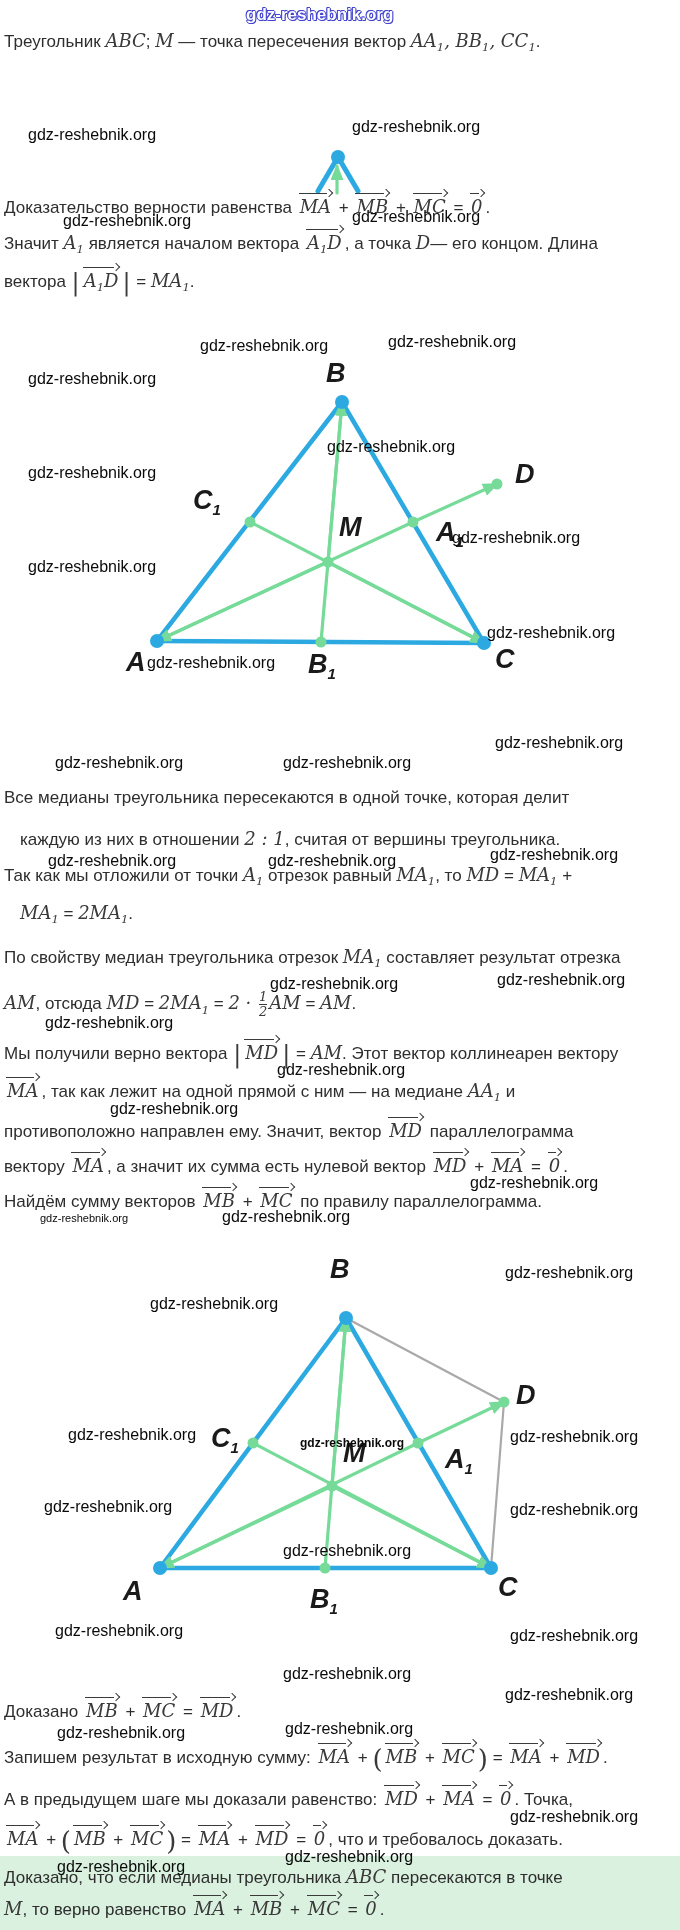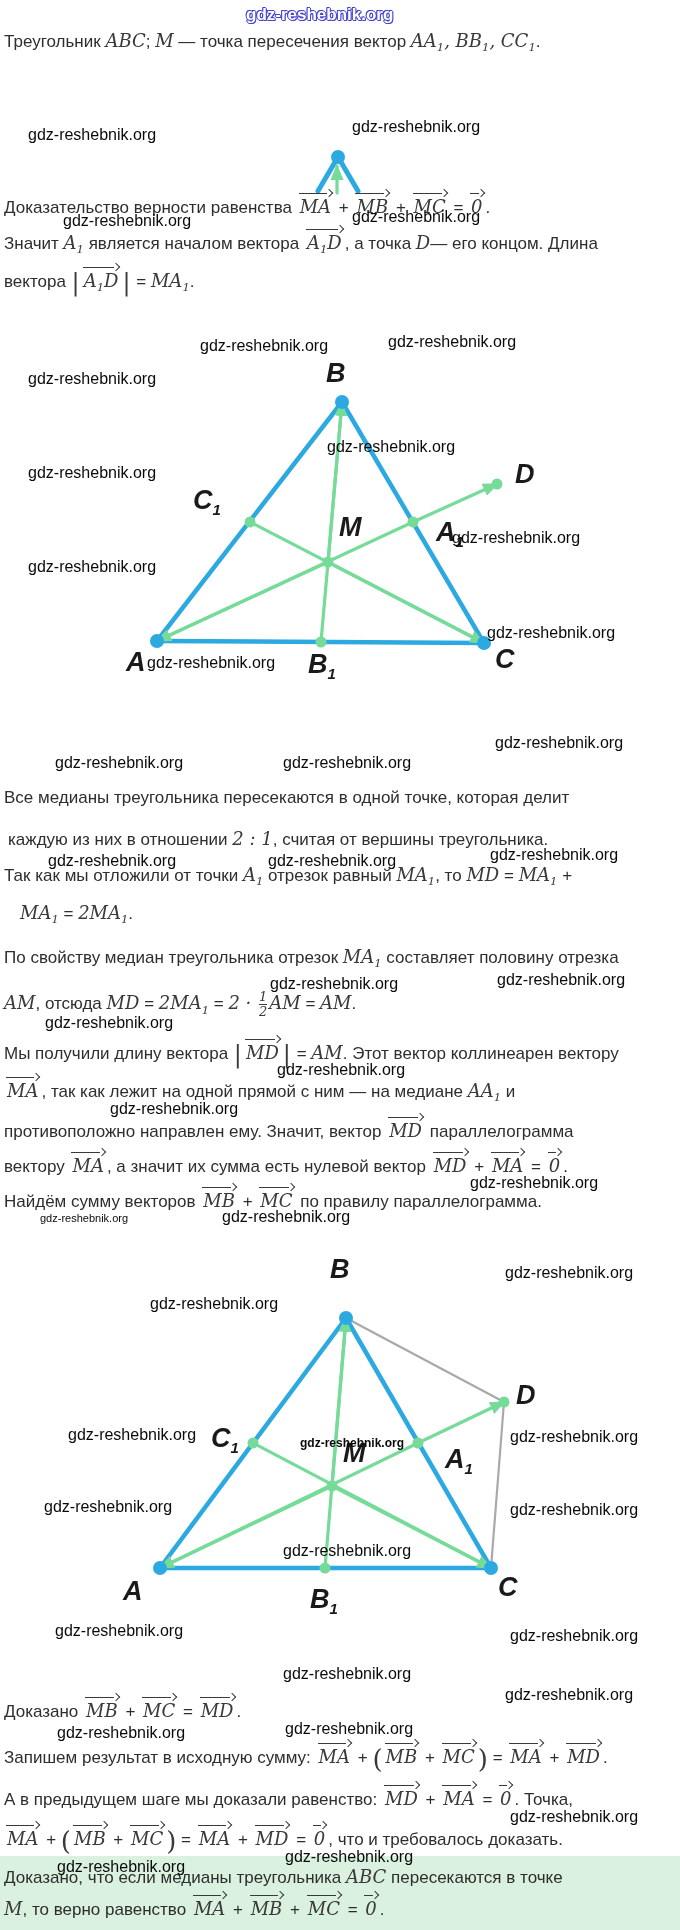--- a/index.html
+++ b/index.html
@@ -83,26 +83,26 @@
       <line x1="338" y1="157" x2="358" y2="191" stroke="#2da9e1" stroke-width="5" stroke-linecap="round"></line>
       <line x1="337" y1="193" x2="337" y2="166" stroke="#76db99" stroke-width="3.2" stroke-linecap="round" marker-end="url(#ah)"></line>
       <circle cx="338" cy="157" r="7" fill="#2da9e1"></circle>
     </svg>
   <div id="lines-layer">
       <div class="line" style="left: 4px; top: 30px;"><span class="t">Треугольник </span><span class="m">ABC</span><span class="t">; </span><span class="m">M</span><span class="t"> — точка пересечения вектор </span><span class="m">AA</span><sub class="s">1</sub><span class="m">, BB</span><sub class="s">1</sub><span class="m">, CC</span><sub class="s">1</sub><span class="t">.</span></div>
       <div class="line" style="left: 4px; top: 196px;"><span class="t">Доказательство верности равенства </span><span class="vec"><span class="m">MA</span></span><span class="t"> + </span><span class="vec"><span class="m">MB</span></span><span class="t"> + </span><span class="vec"><span class="m">MC</span></span><span class="t"> = </span><span class="vec"><span class="m">0</span></span><span class="t">.</span></div>
       <div class="line" style="left: 4px; top: 232px;"><span class="t">Значит </span><span class="m">A</span><sub class="s">1</sub><span class="t"> является началом вектора </span><span class="vec"><span class="m">A</span><sub class="s">1</sub><span class="m">D</span></span><span class="t">, а точка </span><span class="m">D</span><span class="t">— его концом. Длина</span></div>
       <div class="line" style="left: 4px; top: 268px;"><span class="t">вектора </span><span class="bar">|</span><span class="vec"><span class="m">A</span><sub class="s">1</sub><span class="m">D</span></span><span class="bar">|</span><span class="t"> = </span><span class="m">MA</span><sub class="s">1</sub><span class="t">.</span></div>
       <div class="line" style="left: 4px; top: 788px;"><span class="t">Все медианы треугольника пересекаются в одной точке, которая делит</span></div>
-      <div class="line" style="left: 8px; top: 828px;"><span class="t">каждую из них в отношении </span><span class="m">2 : 1</span><span class="t">, считая от вершины треугольника.</span></div>
+      <div class="line" style="left: 20px; top: 828px;"><span class="t">каждую из них в отношении </span><span class="m">2 : 1</span><span class="t">, считая от вершины треугольника.</span></div>
       <div class="line" style="left: 4px; top: 864px;"><span class="t">Так как мы отложили от точки </span><span class="m">A</span><sub class="s">1</sub><span class="t"> отрезок равный </span><span class="m">MA</span><sub class="s">1</sub><span class="t">, то </span><span class="m">MD</span><span class="t"> = </span><span class="m">MA</span><sub class="s">1</sub><span class="t"> +</span></div>
       <div class="line" style="left: 20px; top: 902px;"><span class="m">MA</span><sub class="s">1</sub><span class="t"> = </span><span class="m">2MA</span><sub class="s">1</sub><span class="t">.</span></div>
-      <div class="line" style="left: 4px; top: 946px;"><span class="t">По свойству медиан треугольника отрезок </span><span class="m">MA</span><sub class="s">1</sub><span class="t"> составляет половину отрезка</span></div>
+      <div class="line" style="left: 4px; top: 946px;"><span class="t">По свойству медиан треугольника отрезок </span><span class="m">MA</span><sub class="s">1</sub><span class="t"> составляет результат отрезка</span></div>
       <div class="line" style="left: 4px; top: 990px;"><span class="m">AM</span><span class="t">, отсюда </span><span class="m">MD</span><span class="t"> = </span><span class="m">2MA</span><sub class="s">1</sub><span class="t"> = </span><span class="m">2 · </span><span class="frac"><span class="nn">1</span><span class="dd">2</span></span><span class="m">AM</span><span class="t"> = </span><span class="m">AM</span><span class="t">.</span></div>
-      <div class="line" style="left: 4px; top: 1040px;"><span class="t">Мы получили длину вектора </span><span class="bar">|</span><span class="vec"><span class="m">MD</span></span><span class="bar">|</span><span class="t"> = </span><span class="m">AM</span><span class="t">. Этот вектор коллинеарен вектору</span></div>
+      <div class="line" style="left: 4px; top: 1040px;"><span class="t">Мы получили верно вектора </span><span class="bar">|</span><span class="vec"><span class="m">MD</span></span><span class="bar">|</span><span class="t"> = </span><span class="m">AM</span><span class="t">. Этот вектор коллинеарен вектору</span></div>
       <div class="line" style="left: 4px; top: 1080px;"><span class="vec"><span class="m">MA</span></span><span class="t">, так как лежит на одной прямой с ним — на медиане </span><span class="m">AA</span><sub class="s">1</sub><span class="t"> и</span></div>
       <div class="line" style="left: 4px; top: 1120px;"><span class="t">противоположно направлен ему. Значит, вектор </span><span class="vec"><span class="m">MD</span></span><span class="t"> параллелограмма</span></div>
       <div class="line" style="left: 4px; top: 1155px;"><span class="t">вектору </span><span class="vec"><span class="m">MA</span></span><span class="t">, а значит их сумма есть нулевой вектор </span><span class="vec"><span class="m">MD</span></span><span class="t"> + </span><span class="vec"><span class="m">MA</span></span><span class="t"> = </span><span class="vec"><span class="m">0</span></span><span class="t">.</span></div>
       <div class="line" style="left: 4px; top: 1190px;"><span class="t">Найдём сумму векторов </span><span class="vec"><span class="m">MB</span></span><span class="t"> + </span><span class="vec"><span class="m">MC</span></span><span class="t"> по правилу параллелограмма.</span></div>
       <div class="line" style="left: 4px; top: 1700px;"><span class="t">Доказано </span><span class="vec"><span class="m">MB</span></span><span class="t"> + </span><span class="vec"><span class="m">MC</span></span><span class="t"> = </span><span class="vec"><span class="m">MD</span></span><span class="t">.</span></div>
       <div class="line" style="left: 4px; top: 1744px;"><span class="t">Запишем результат в исходную сумму: </span><span class="vec"><span class="m">MA</span></span><span class="t"> + </span><span class="paren">(</span><span class="vec"><span class="m">MB</span></span><span class="t"> + </span><span class="vec"><span class="m">MC</span></span><span class="paren">)</span><span class="t"> = </span><span class="vec"><span class="m">MA</span></span><span class="t"> + </span><span class="vec"><span class="m">MD</span></span><span class="t">.</span></div>
       <div class="line" style="left: 4px; top: 1788px;"><span class="t">А в предыдущем шаге мы доказали равенство: </span><span class="vec"><span class="m">MD</span></span><span class="t"> + </span><span class="vec"><span class="m">MA</span></span><span class="t"> = </span><span class="vec"><span class="m">0</span></span><span class="t">. Точка,</span></div>
       <div class="line" style="left: 4px; top: 1826px;"><span class="vec"><span class="m">MA</span></span><span class="t"> + </span><span class="paren">(</span><span class="vec"><span class="m">MB</span></span><span class="t"> + </span><span class="vec"><span class="m">MC</span></span><span class="paren">)</span><span class="t"> = </span><span class="vec"><span class="m">MA</span></span><span class="t"> + </span><span class="vec"><span class="m">MD</span></span><span class="t"> = </span><span class="vec"><span class="m">0</span></span><span class="t">, что и требовалось доказать.</span></div>
       <div class="line" style="left: 4px; top: 1866px;"><span class="t">Доказано, что если медианы треугольника </span><span class="m">ABC</span><span class="t"> пересекаются в точке</span></div>
       <div class="line" style="left: 4px; top: 1898px;"><span class="m">M</span><span class="t">, то верно равенство </span><span class="vec"><span class="m">MA</span></span><span class="t"> + </span><span class="vec"><span class="m">MB</span></span><span class="t"> + </span><span class="vec"><span class="m">MC</span></span><span class="t"> = </span><span class="vec"><span class="m">0</span></span><span class="t">.</span></div>

